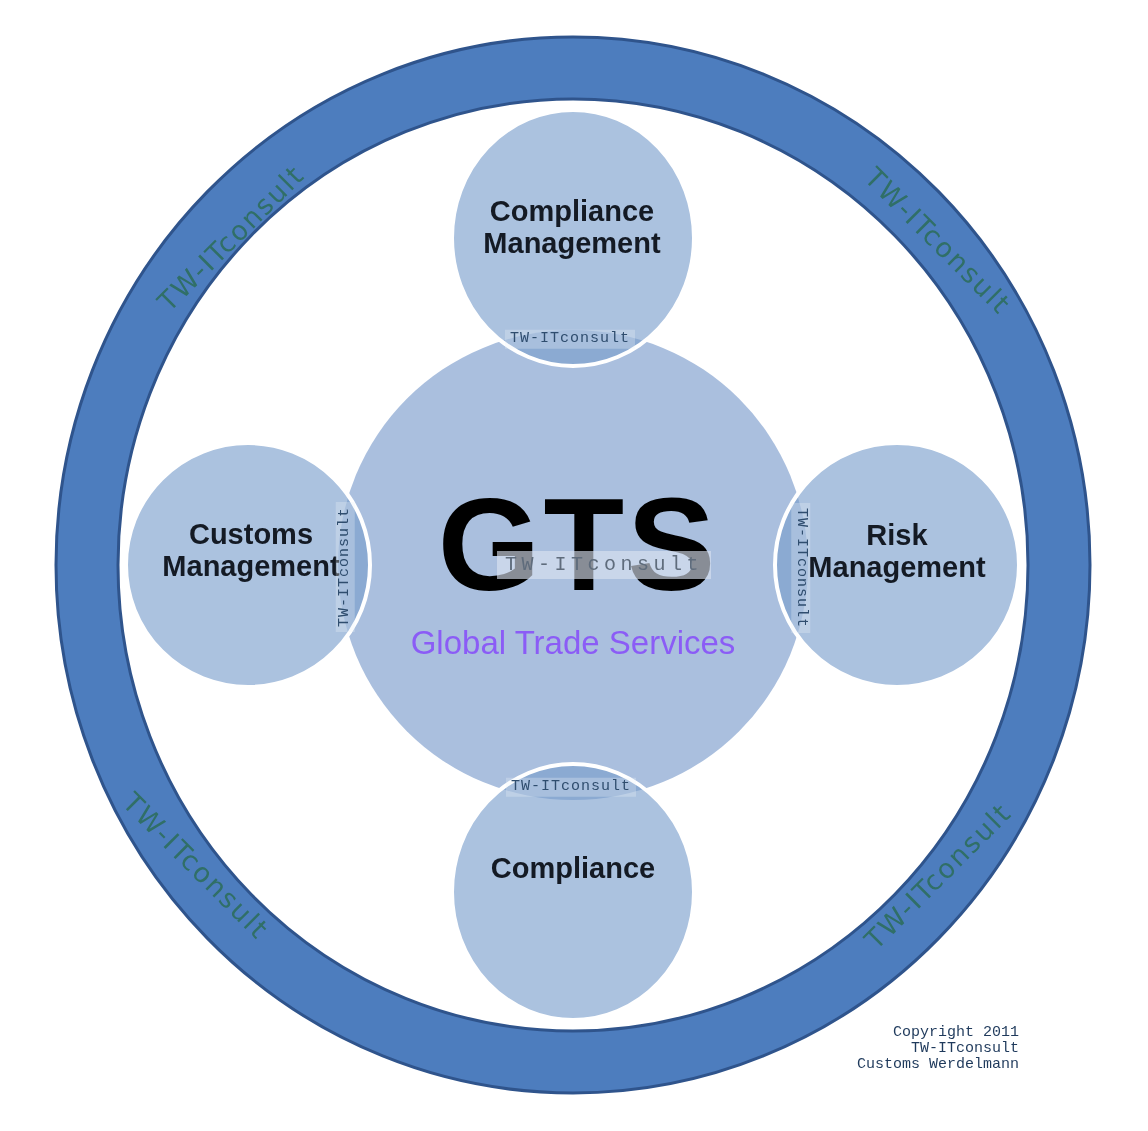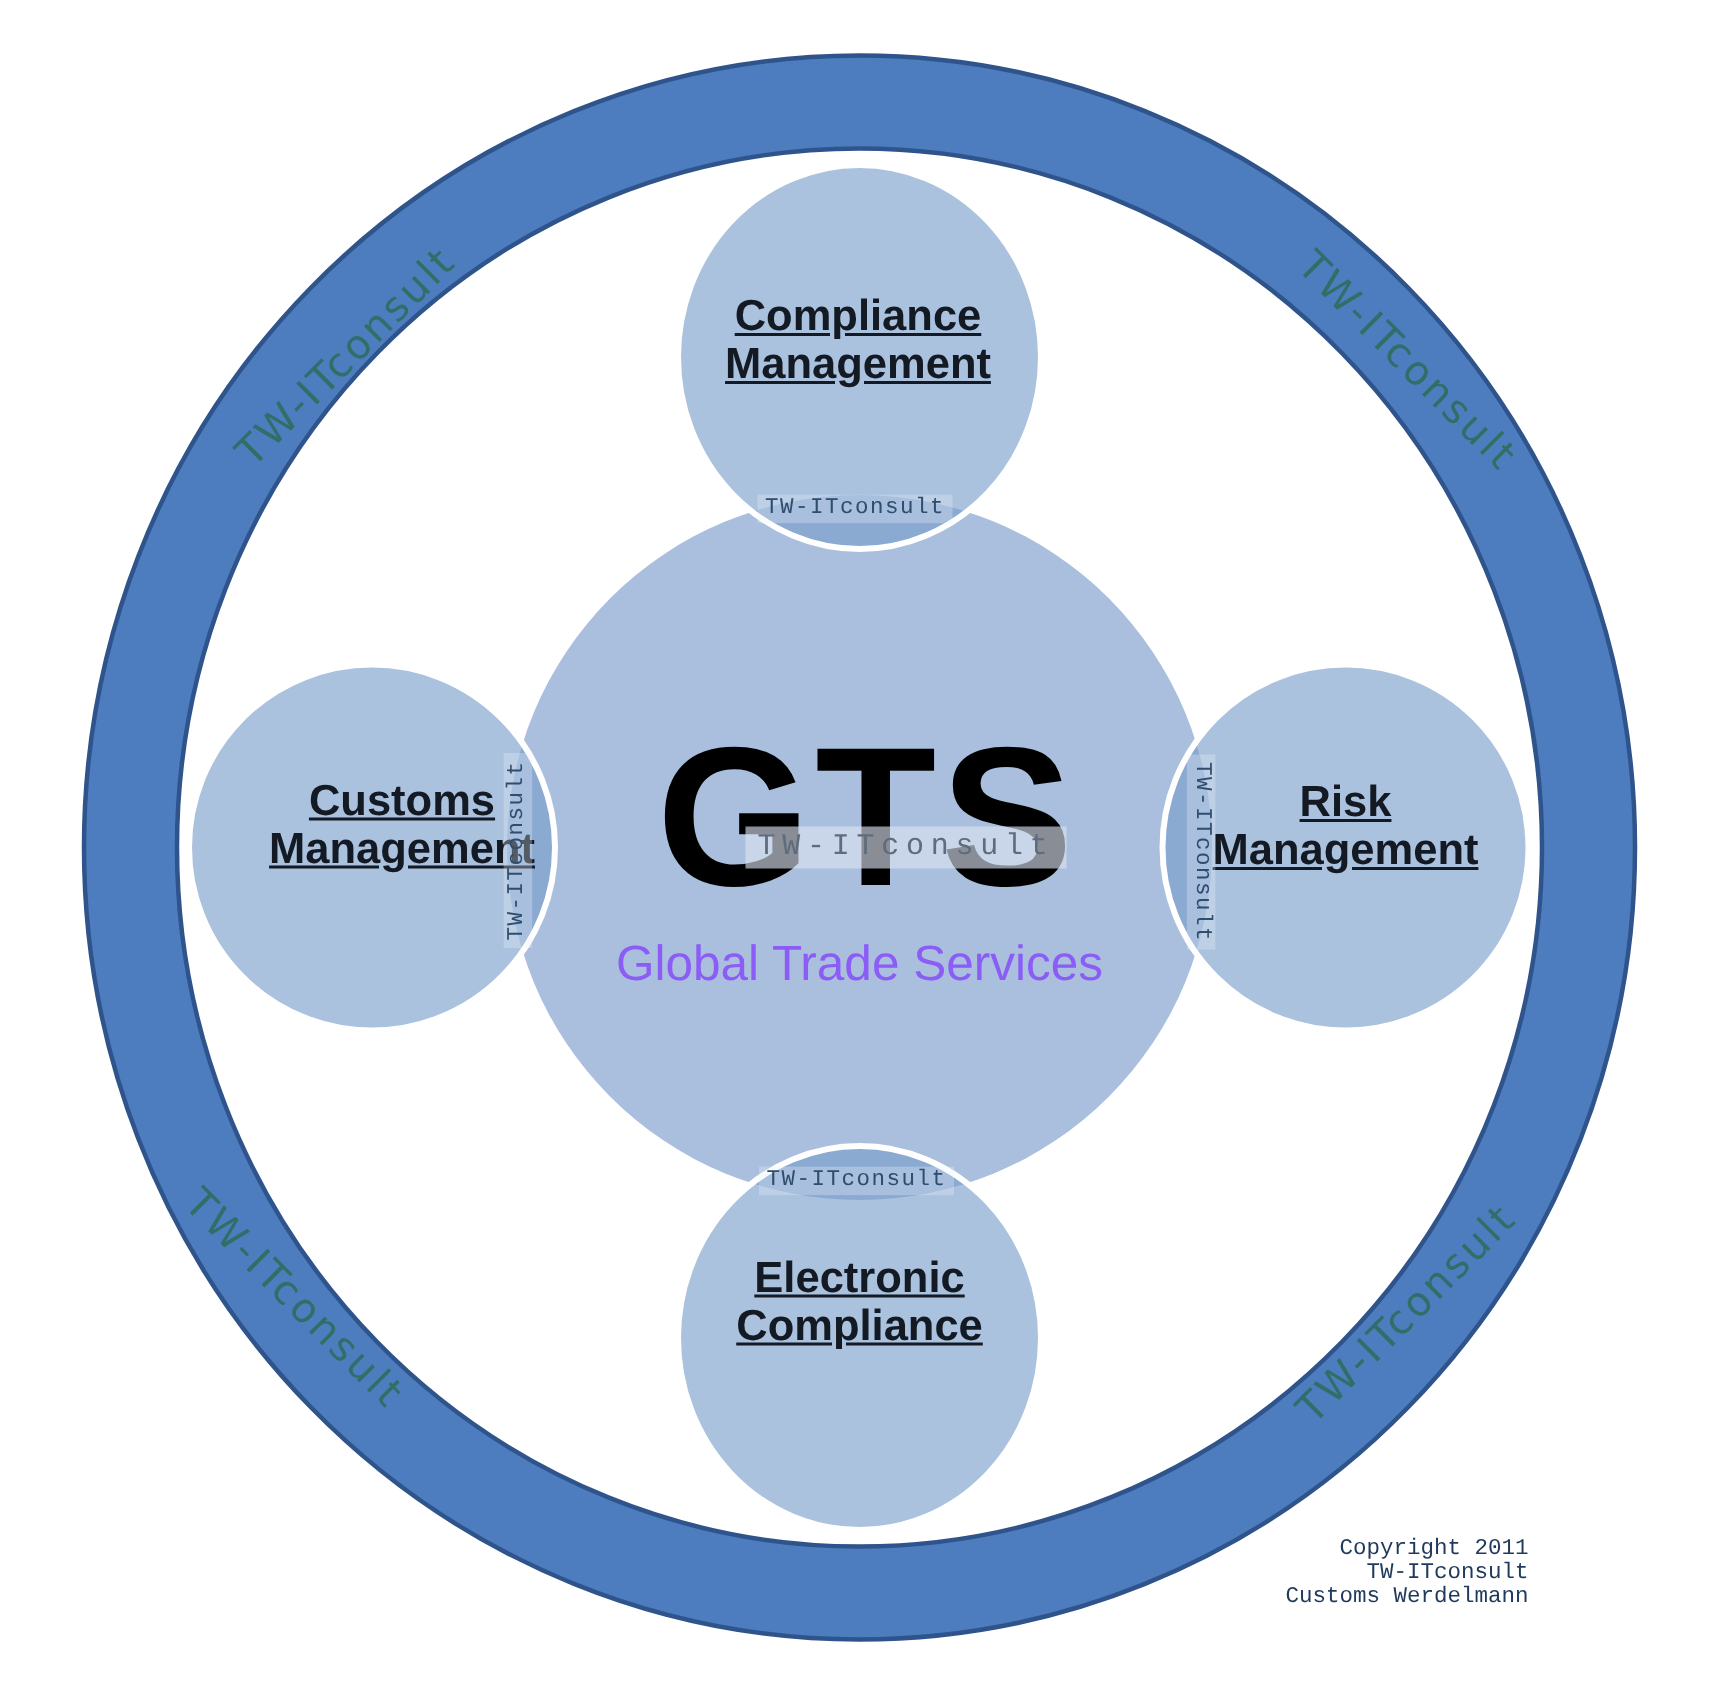--- a/index.html
+++ b/index.html
@@ -18,25 +18,24 @@
     position:relative;width:1148px;height:1131px;background:#ffffff;
     overflow:hidden;font-family:"Liberation Sans",sans-serif;
   }
   #diagram-svg{position:absolute;left:0;top:0;z-index:1;}
 
   .abs{position:absolute;transform:translate(-50%,-50%);white-space:nowrap;}
 
   .node-label{
     z-index:2;text-align:center;color:var(--label-color);
     font:700 29px/32px "Liberation Sans",sans-serif;
-    text-decoration:underline;
   }
   .node-label span{display:block;}
   #label-top{left:572px;top:227px;}
-  #label-left{left:268px;top:550px;}
+  #label-left{left:251px;top:550px;}
   #label-right{left:897px;top:551px;}
   #label-bottom{left:573px;top:868px;}
 
   #hub-acronym{
     left:578px;top:545px;z-index:2;color:#000000;
     font:700 132px/1 "Liberation Sans",sans-serif;letter-spacing:3px;
   }
   #hub-subtitle{
     left:573px;top:642px;z-index:2;color:#8b5cf6;
     font:400 33px/1 "Liberation Sans",sans-serif;
@@ -100,21 +99,20 @@
 
   <div class="abs node-label" id="label-top">
     <span>Compliance</span>
     <span>Management</span>
   </div>
   <div class="abs node-label" id="label-right">
     <span>Risk</span>
     <span>Management</span>
   </div>
   <div class="abs node-label" id="label-bottom">
-    <span>Electronic</span>
     <span>Compliance</span>
   </div>
   <div class="abs node-label" id="label-left">
     <span>Customs</span>
     <span>Management</span>
   </div>
 
   <div class="abs" id="hub-acronym">GTS</div>
   <div class="abs" id="hub-subtitle">Global Trade Services</div>
 

